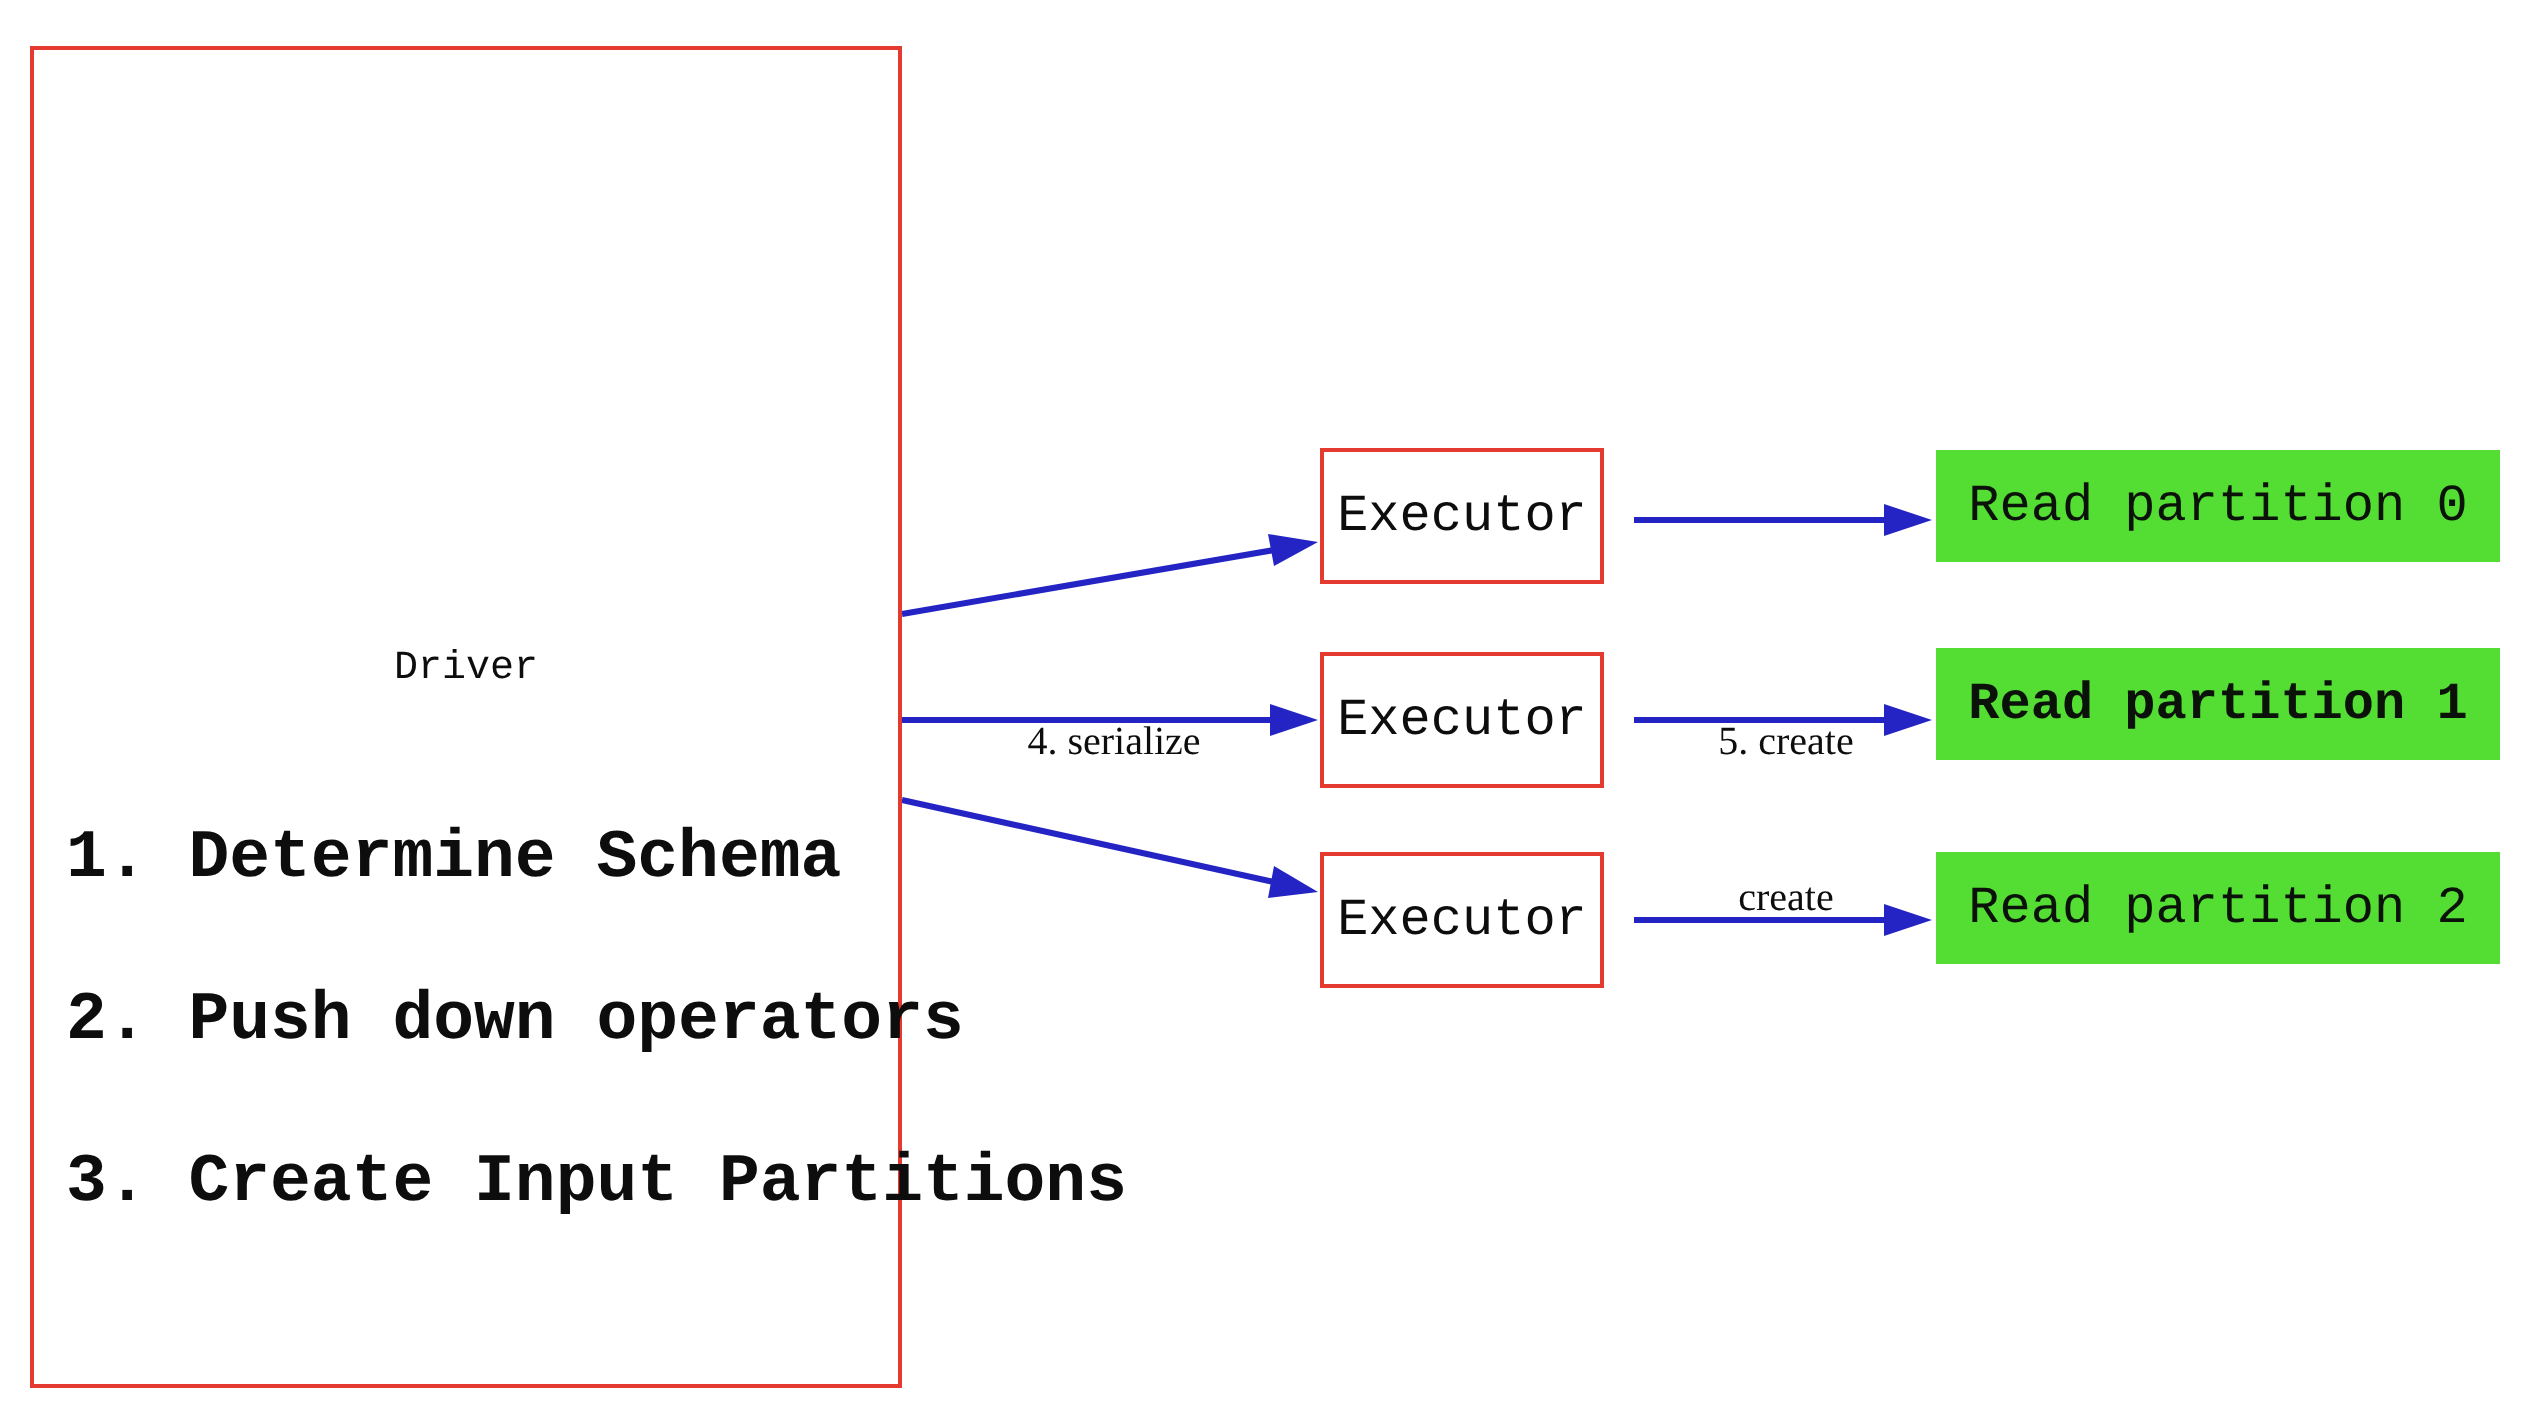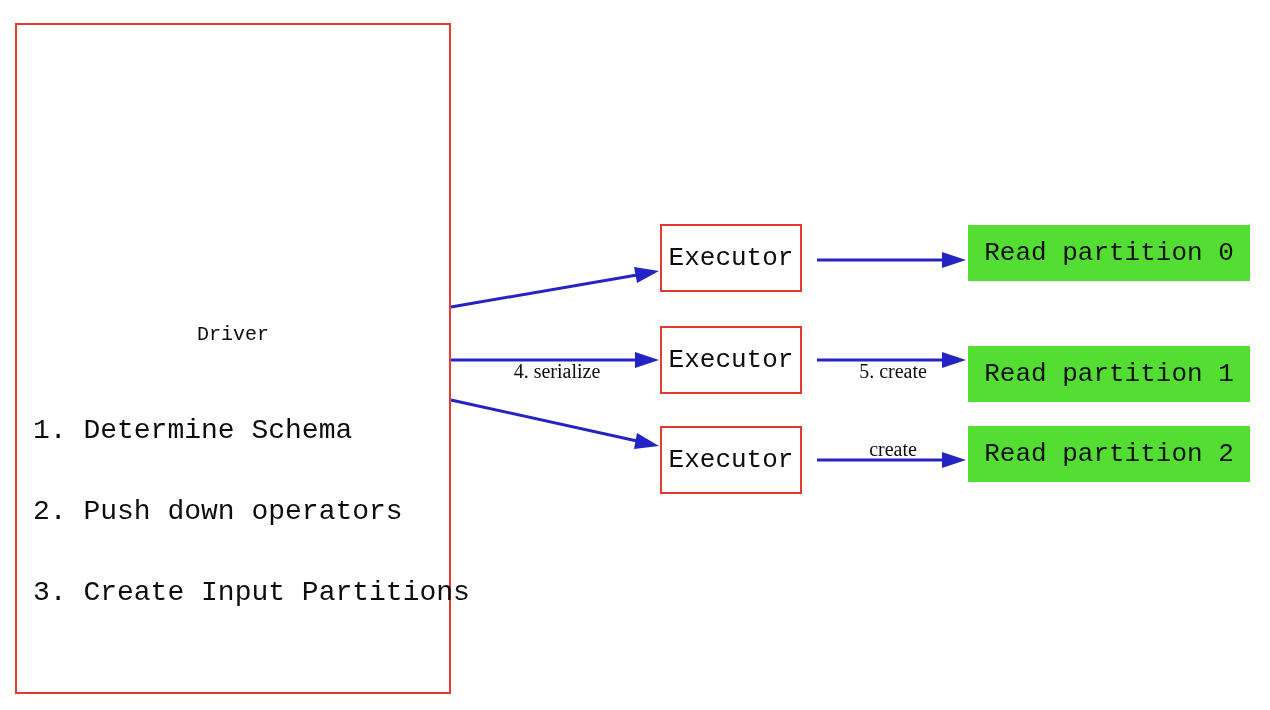--- a/index.html
+++ b/index.html
@@ -47,23 +47,24 @@
     width: 436px;
     text-align: center;
     font-size: 20px;
     line-height: 26px;
     white-space: pre;
     margin-top: 42px;
   }
   .driver-steps {
     position: absolute;
     left: 33px; top: 363px;
-    font-size: 28px;
+    font-size: 34px;
     line-height: 27px;
     white-space: pre;
+    font-weight: bold;
   }
   .executor-box {
     position: absolute;
     left: 660px;
     width: 142px; height: 68px;
     border: 2px solid var(--color-red);
     background: var(--color-background);
     display: flex;
     align-items: center;
     justify-content: center;
@@ -79,21 +80,21 @@
     width: 282px; height: 56px;
     background: var(--color-green);
     display: flex;
     align-items: center;
     justify-content: center;
     font-size: 26px;
     white-space: pre;
     color: #0a120a;
   }
   .partition-1 { top: 225px; }
-  .partition-2 { top: 346px; }
+  .partition-2 { top: 324px; font-weight: bold; }
   .partition-3 { top: 426px; }
   .edge-label {
     position: absolute;
     text-align: center;
     font-family: "Liberation Serif", "DejaVu Serif", serif;
     font-size: 20px;
     line-height: 26px;
     white-space: pre;
   }
   .label-serialize { left: 447px; top: 306px; width: 220px; }

